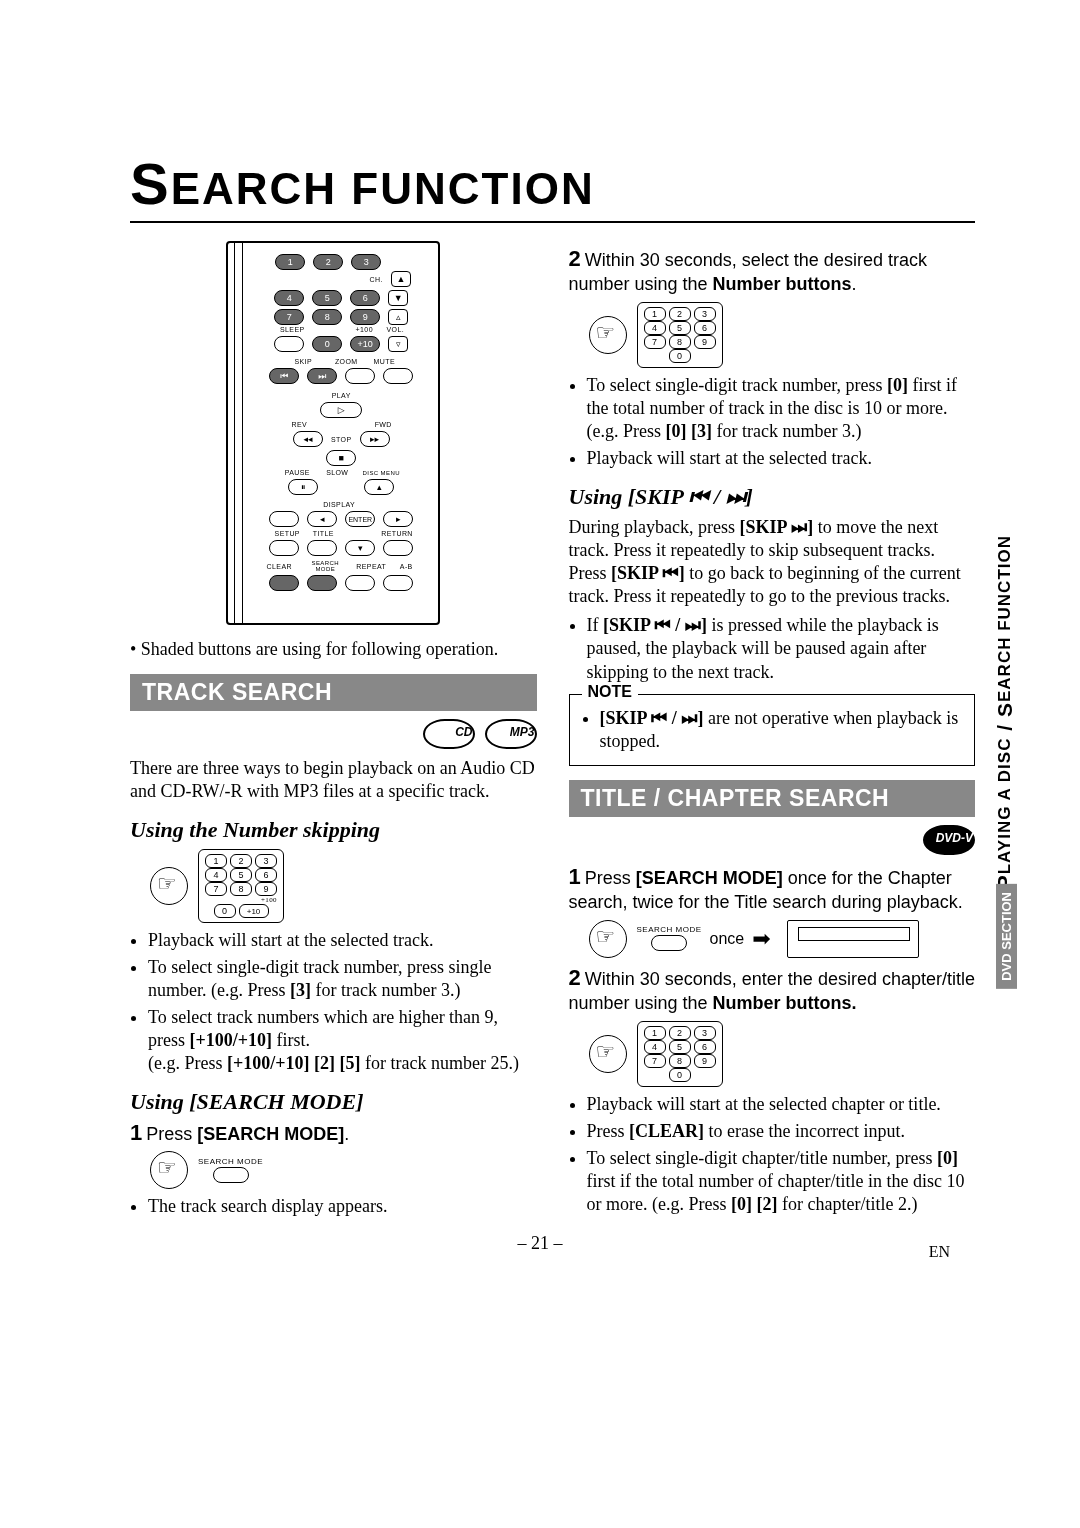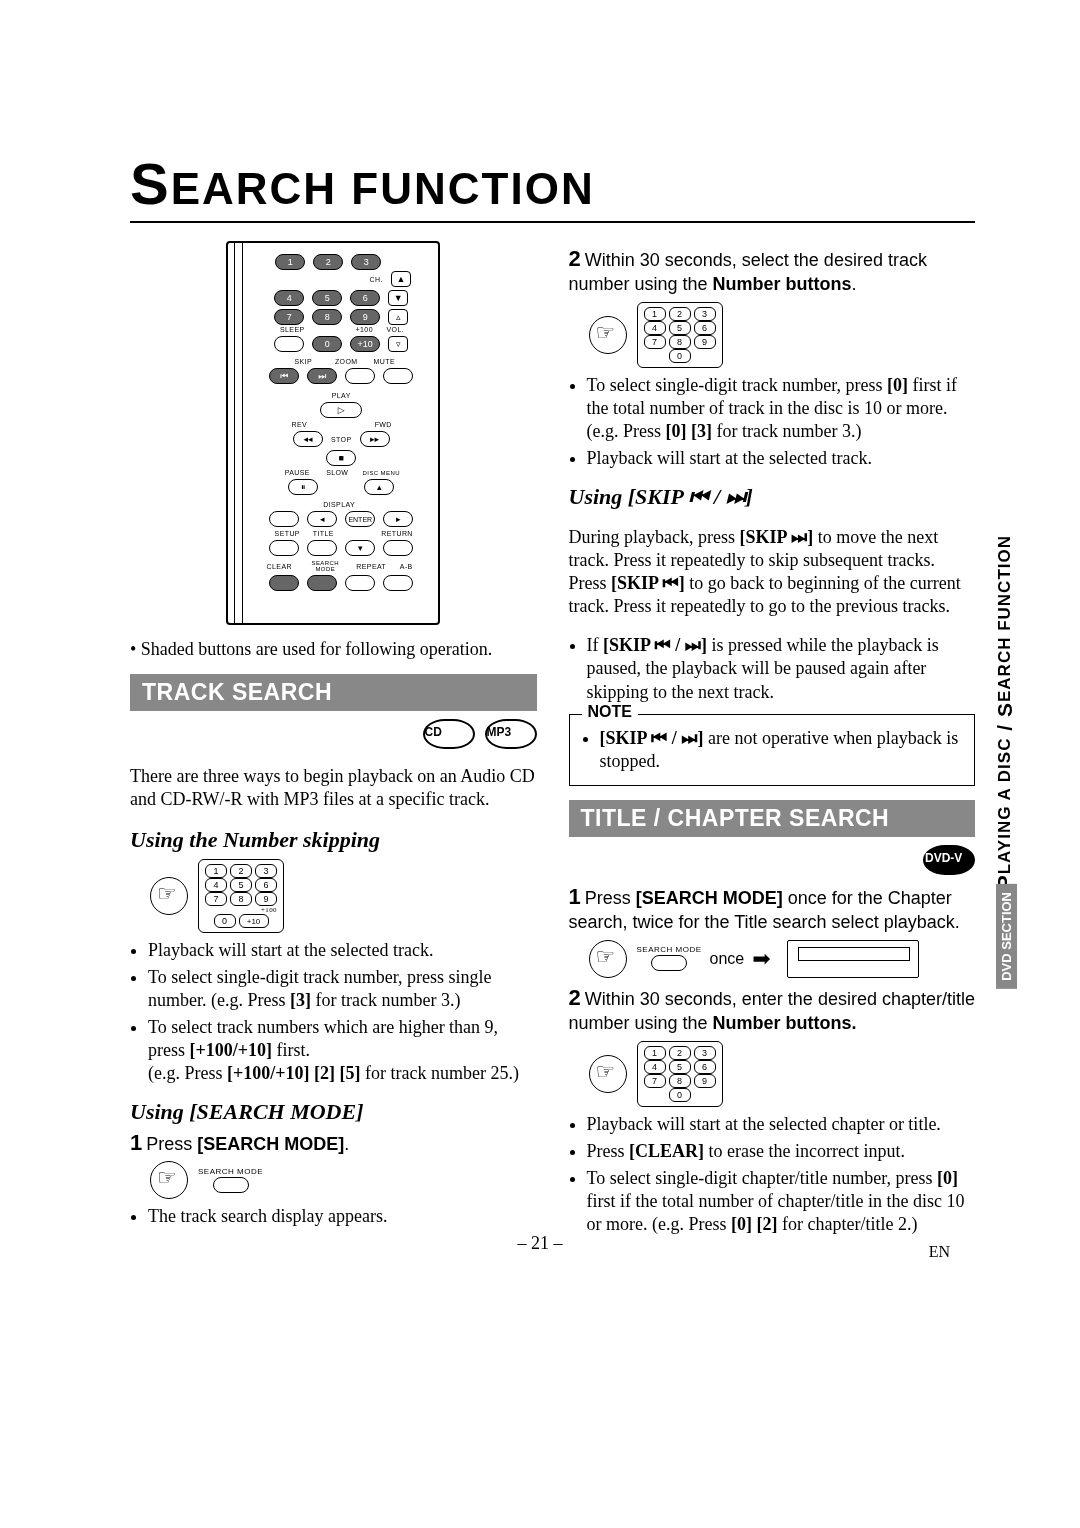--- a/index.html
+++ b/index.html
@@ -87,26 +87,27 @@
   }
   .icons-row { text-align:right; margin-bottom:8px; }
   .media-badge {
     display:inline-block;
     width:48px; height:26px;
     border:2px solid #000;
     border-radius: 50%/60%;
     font-family: Arial, sans-serif;
     font-weight:bold;
     font-size:12px;
-    text-align:left;
+    text-align:right;
     line-height:22px;
     margin-left:6px;
+    font-style:italic;
   }
   .media-badge.inv { background:#000; color:#fff; }
-  .body-text { font-size: 18px; line-height: 1.28; margin: 16px 0; }
+  .body-text { font-size: 18px; line-height: 1.28; margin: 6px 0; }
   .subhead {
     font-family: "Times New Roman", serif;
     font-style: italic;
     font-weight: bold;
     font-size: 22px;
     margin: 14px 0 4px 0;
   }
   .step {
     font-family: Arial, sans-serif;
     font-size: 18px;
@@ -329,21 +330,21 @@
             <span class="lbl" style="width:24px">A-B</span>
           </div>
           <div class="brow">
             <span class="pill dark"></span>
             <span class="pill dark"></span>
             <span class="pill"></span>
             <span class="pill"></span>
           </div>
         </div>
       </div>
-      <div class="note-caption">• Shaded buttons are used for following operation.</div>
+      <div class="note-caption">• Shaded buttons are using for following operation.</div>
 
       <div class="section-bar">TRACK SEARCH</div>
       <div class="icons-row">
         <span class="media-badge">CD</span>
         <span class="media-badge">MP3</span>
       </div>
       <div class="body-text">There are three ways to begin playback on an Audio CD and CD-RW/-R with MP3 files at a specific track.</div>
 
       <div class="subhead">Using the Number skipping</div>
       <div style="margin:6px 0 6px 20px">
@@ -436,21 +437,21 @@
         <ul class="bullet-list" style="margin:4px 0 0 0">
           <li><b>[SKIP ⏮ / ⏭]</b> are not operative when playback is stopped.</li>
         </ul>
       </div>
 
       <div class="section-bar">TITLE / CHAPTER SEARCH</div>
       <div class="icons-row">
         <span class="media-badge inv">DVD-V</span>
       </div>
       <div class="step">
-        <b class="num">1</b><span>Press </span><b>[SEARCH MODE]</b><span> once for the Chapter search, twice for the Title search select playback.</span>
+        <b class="num">1</b><span>Press </span><b>[SEARCH MODE]</b><span> once for the Chapter search, twice for the Title search during playback.</span>
       </div>
       <div style="margin:6px 0 6px 20px">
         <span class="hand"></span>
         <span class="sm-btn"><span class="t">SEARCH MODE</span><span class="b"></span></span>
         <span style="font-family:Arial;font-size:16px;vertical-align:middle;margin-left:4px">once</span>
         <span class="arrow-rt">➡</span>
         <span class="osd"></span>
       </div>
       <div class="step">
         <b class="num">2</b><span>Within 30 seconds, enter the desired chapter/title number using the </span><b>Number buttons.</b>

